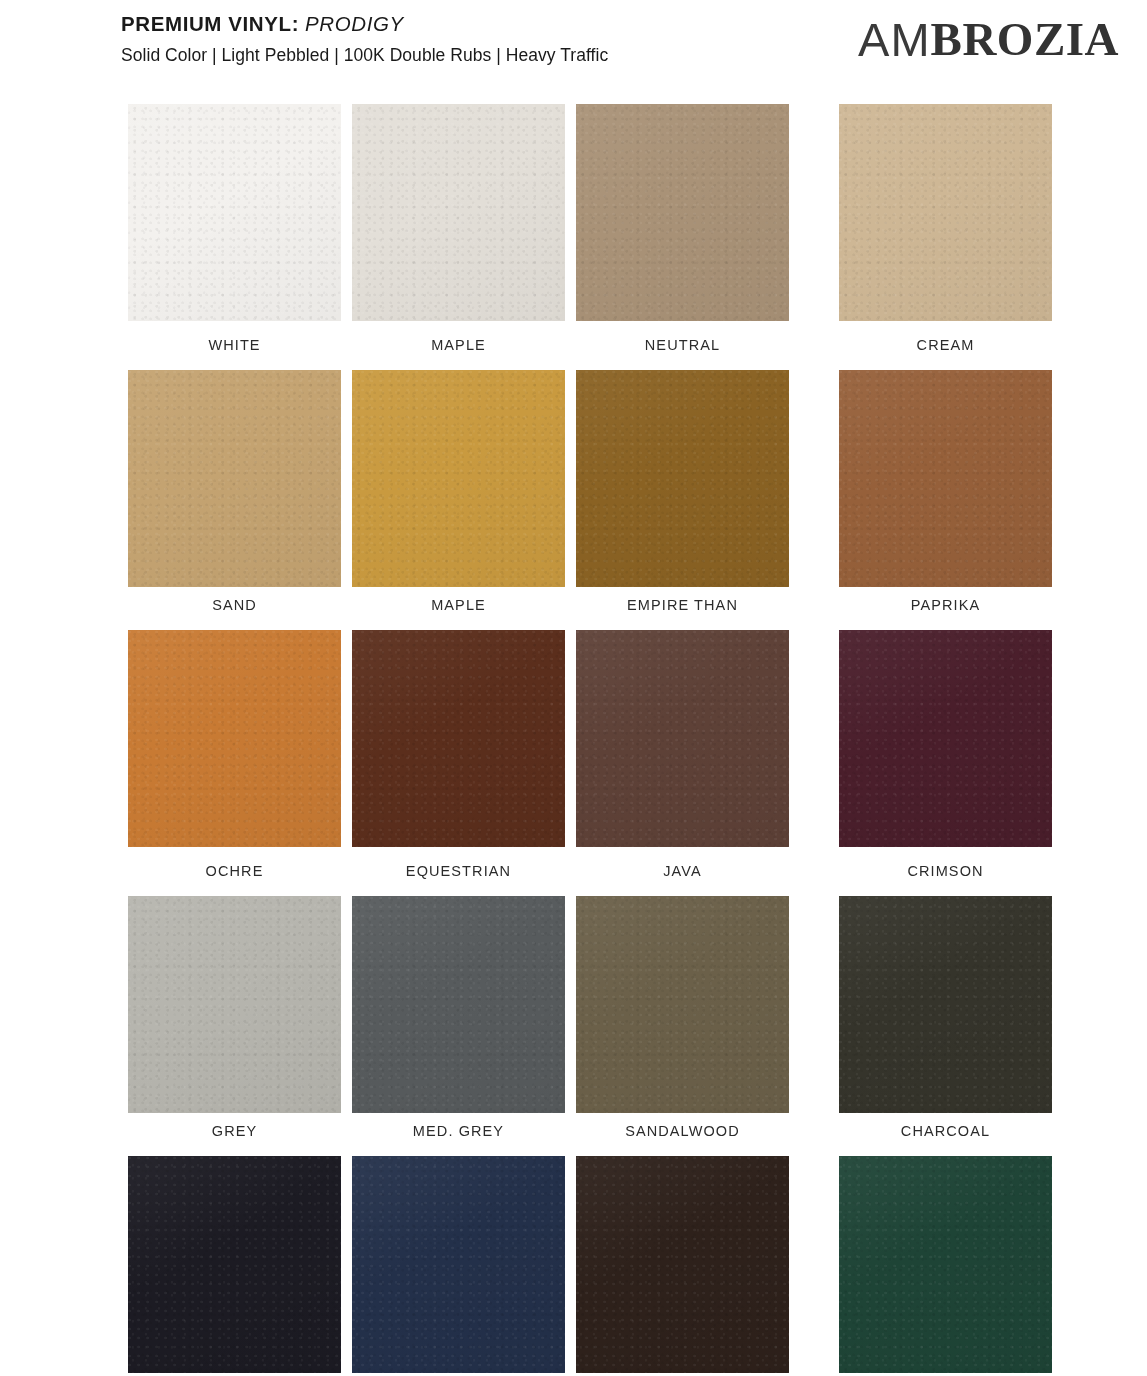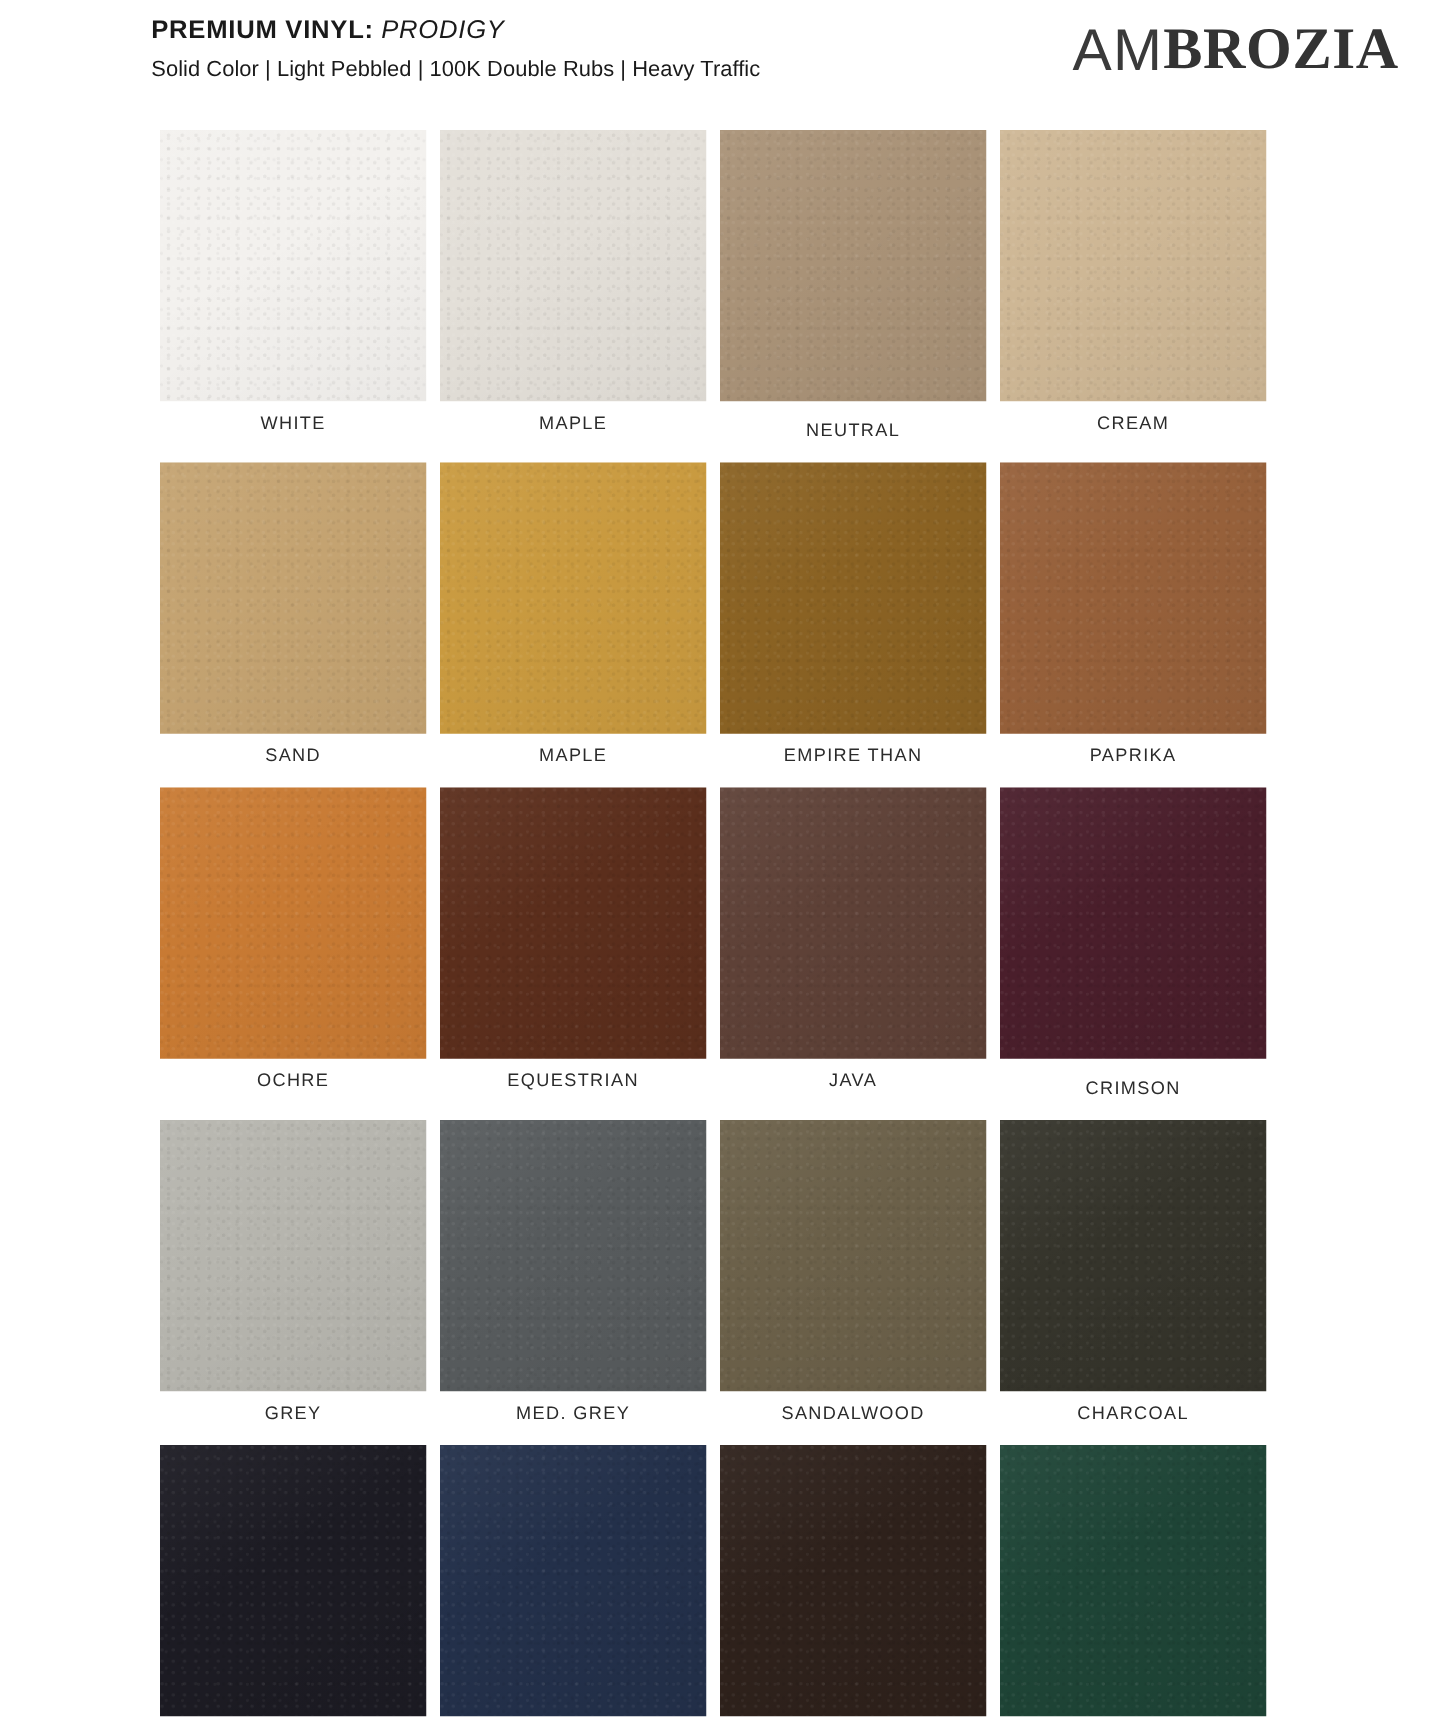--- a/index.html
+++ b/index.html
@@ -90,23 +90,25 @@
   .swatch-row {
     display: flex;
     width: 886px;
     margin-bottom: 7px;
   }
   .swatch-cell {
     width: 213px;
     margin-right: 11px;
     display: flex;
     flex-direction: column;
+    justify-content: space-between;
   }
   .swatch-cell:last-child {
     margin-right: 0;
+    margin-left: 39px;
   }
   .swatch-chip {
     width: 213px;
     height: 217px;
     position: relative;
     overflow: hidden;
     background-repeat: repeat;
   }
   
   .swatch-chip::after {

